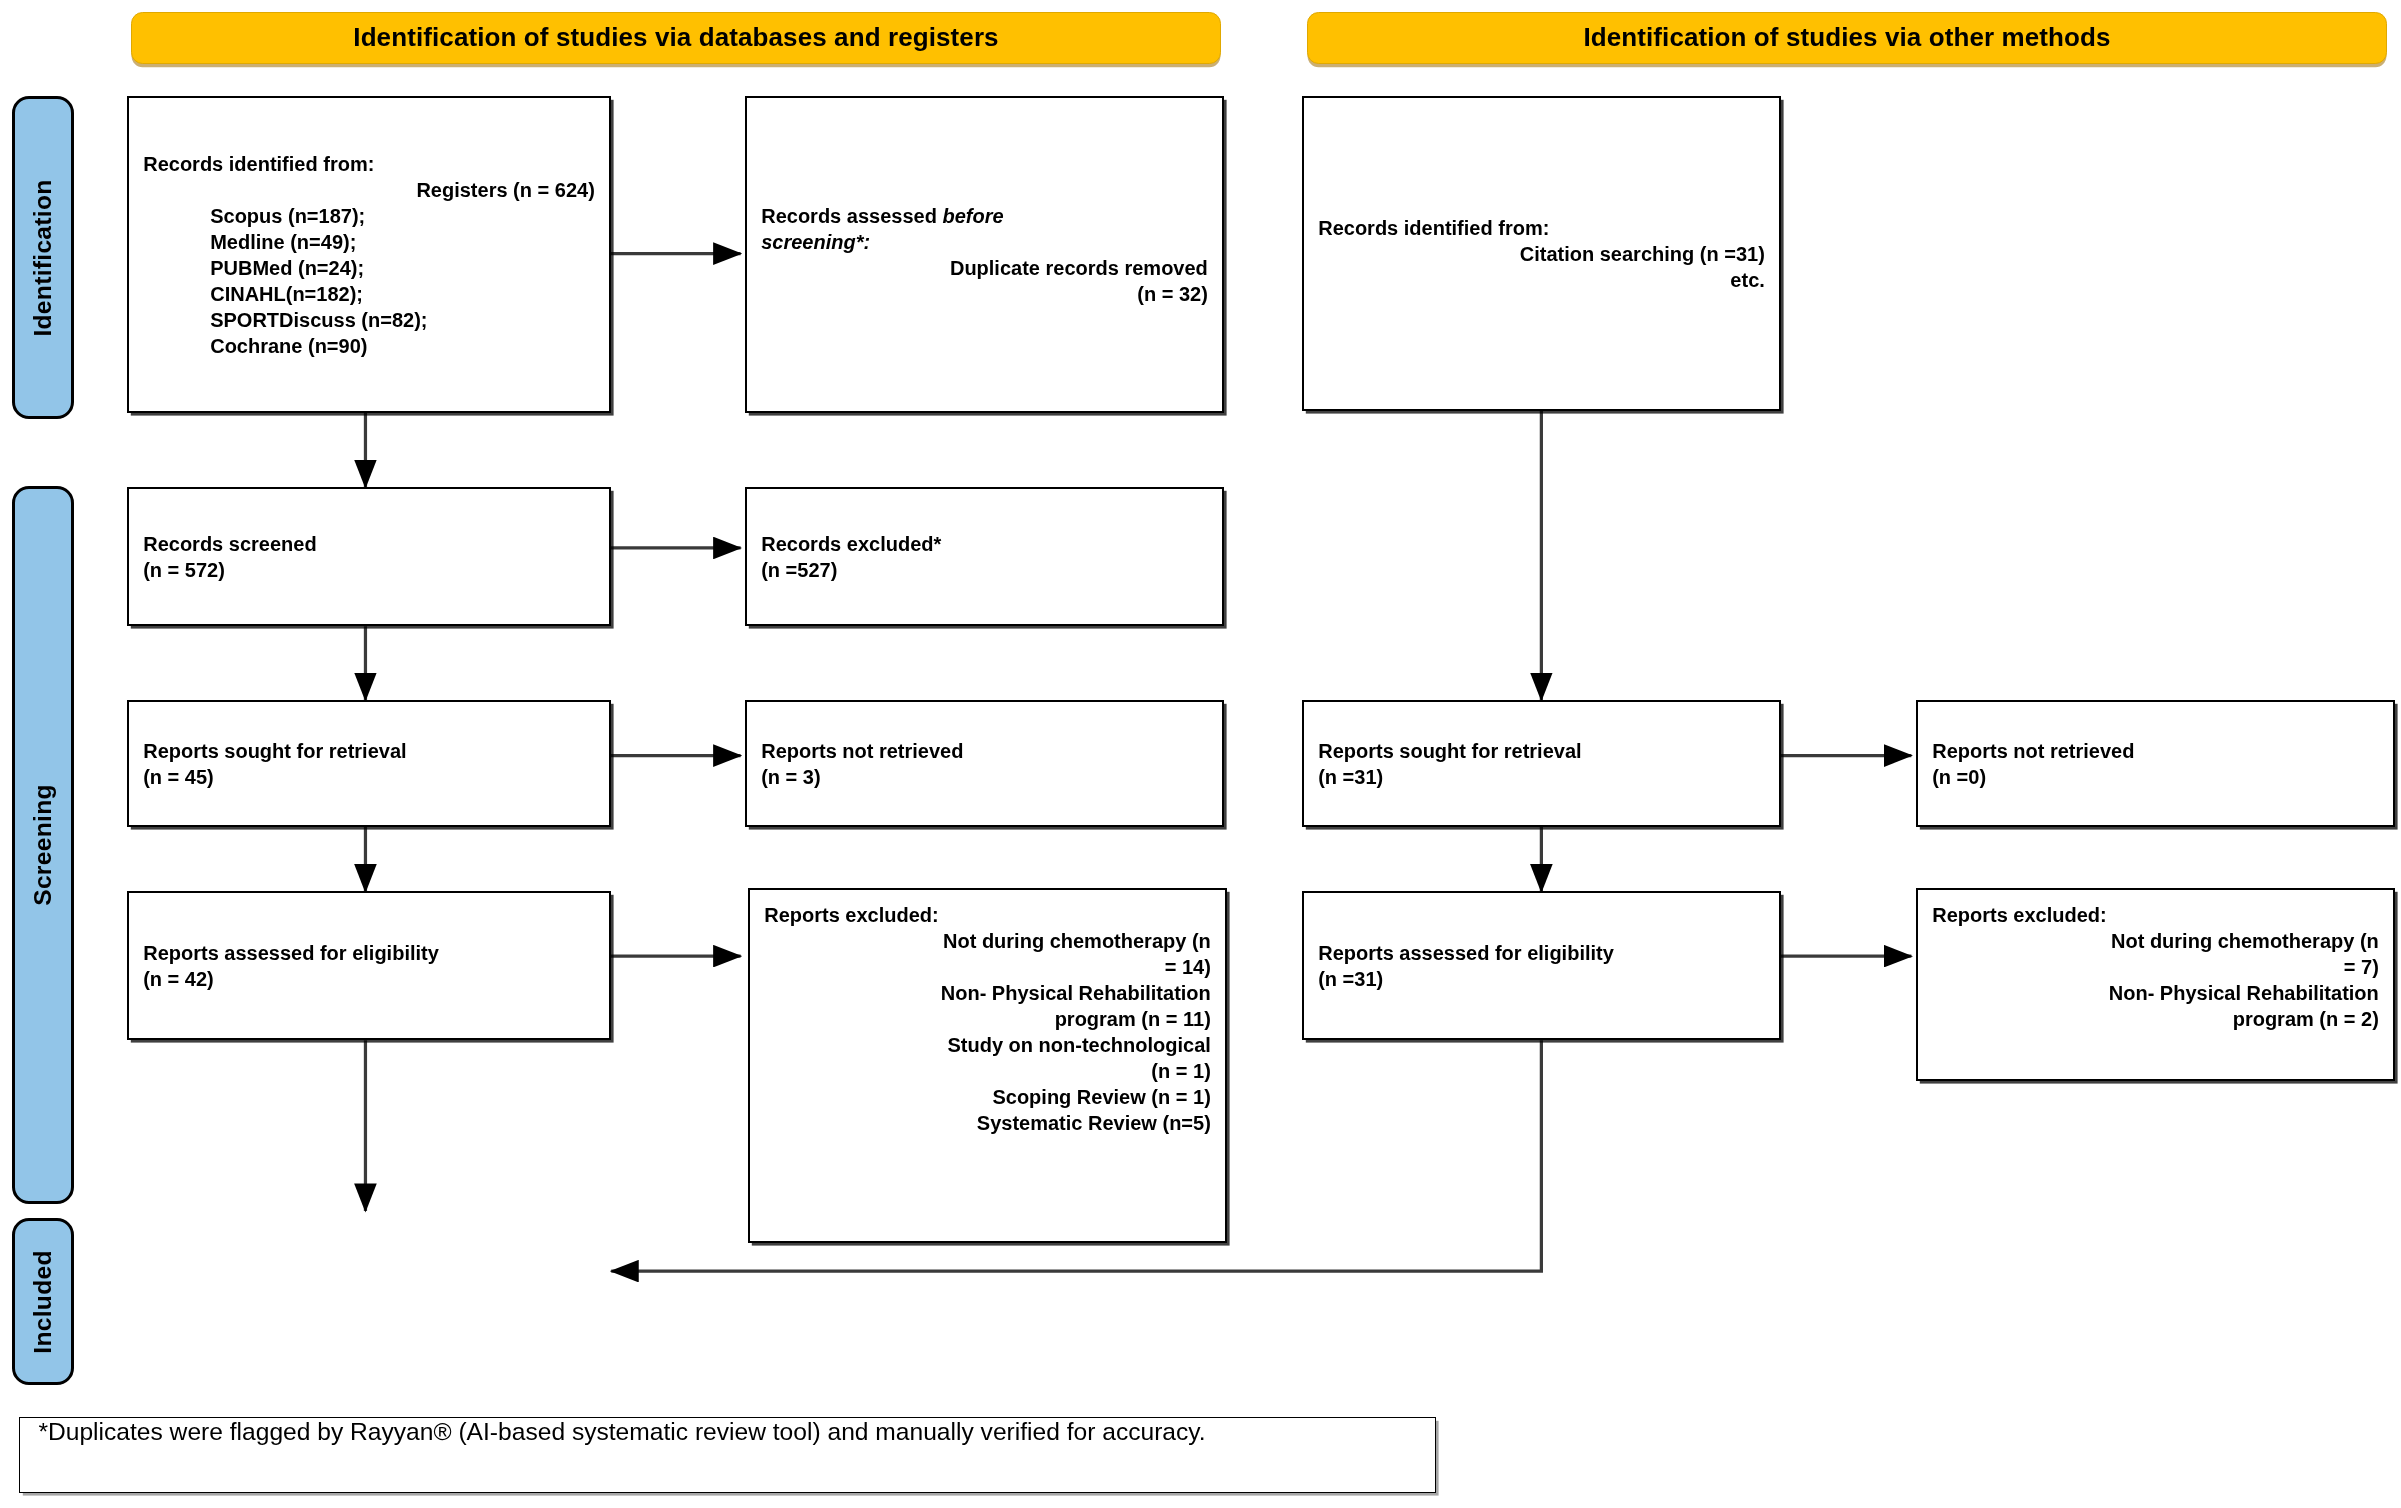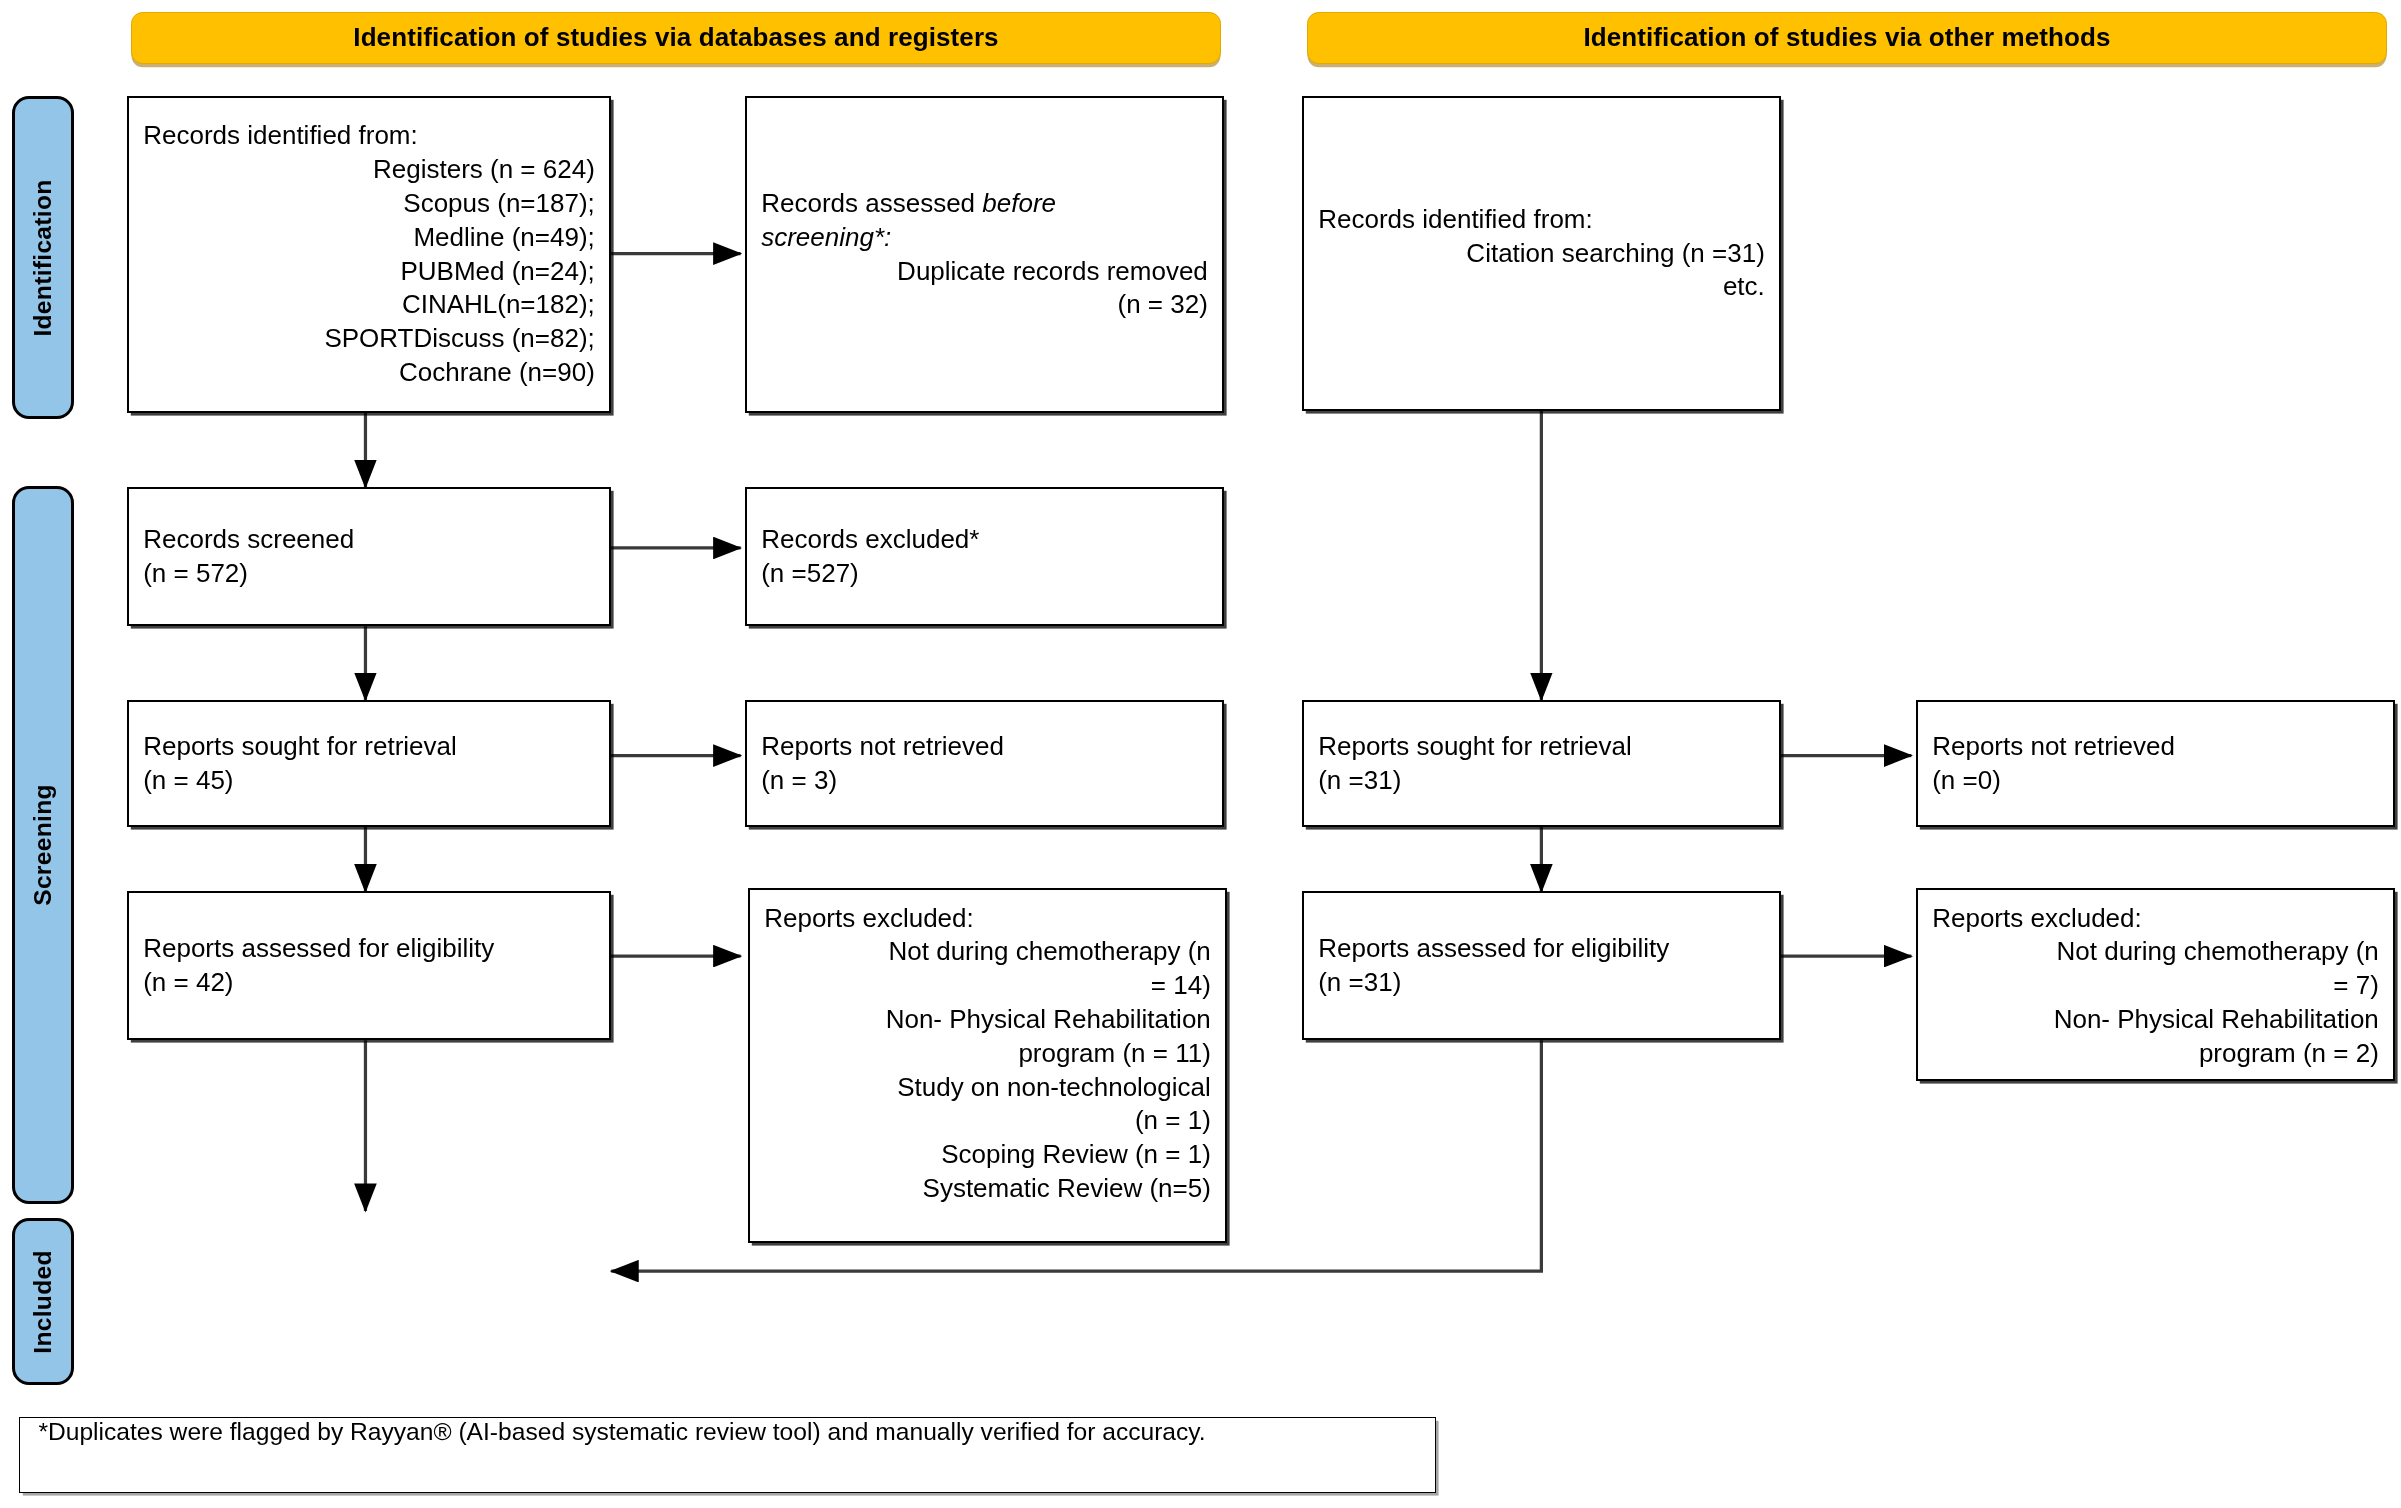--- a/index.html
+++ b/index.html
@@ -62,26 +62,27 @@
     position: absolute;
     background: #ffffff;
     border: 2.6px solid #000000;
     box-shadow: 3.2px 3.2px 0 -0.6px rgba(0,0,0,0.75);
     padding: 11.6px 14.2px;
     display: flex;
     flex-direction: column;
     justify-content: center;
   }
   .box .line {
-    font-size: 26px;
+    font-size: 20px;
     line-height: 1.30;
     white-space: pre-wrap;
+    font-weight: bold;
   }
   .box .line.i1 { padding-left: 31px; text-align: right; }
-  .box .line.i2 { padding-left: 67px; text-align: right; }
+  .box .line.i2 { padding-left: 67px; }
   .box .line em { font-style: italic; }
   .box.vcenter { justify-content: center; }
   .box.vtop { justify-content: flex-start; }
 
   
   .footnote {
     position: absolute;
     background: #ffffff;
     border: 1.3px solid #000000;
     box-shadow: 3.2px 3.2px 0 -0.6px rgba(0,0,0,0.35);

